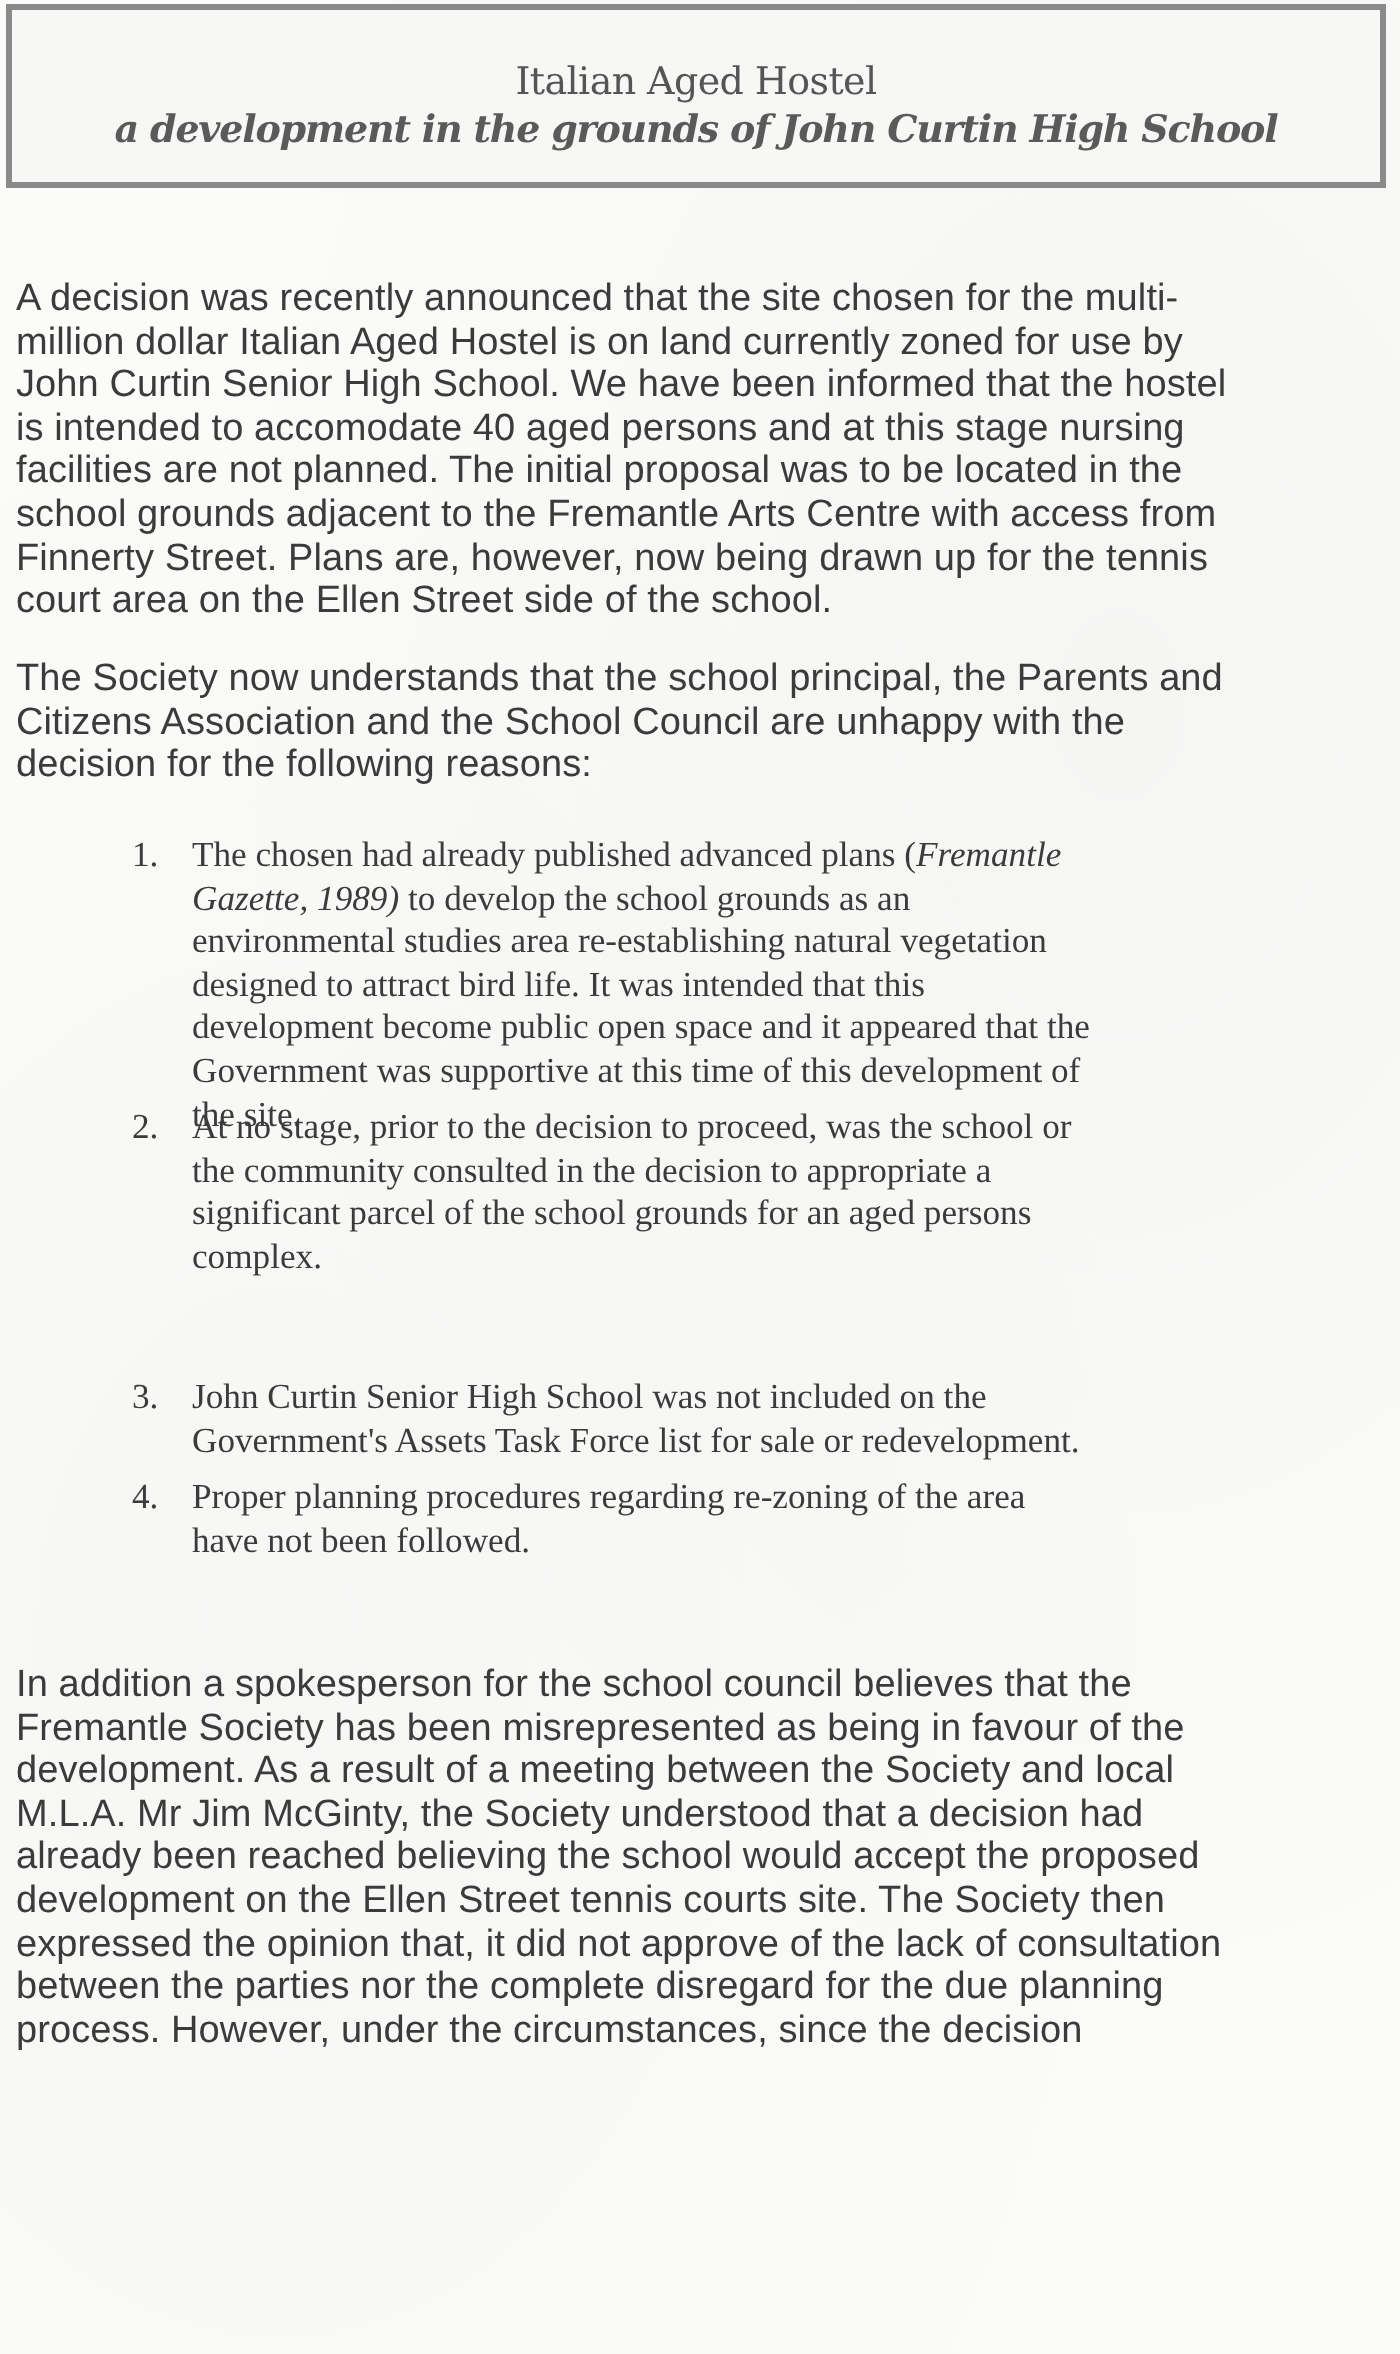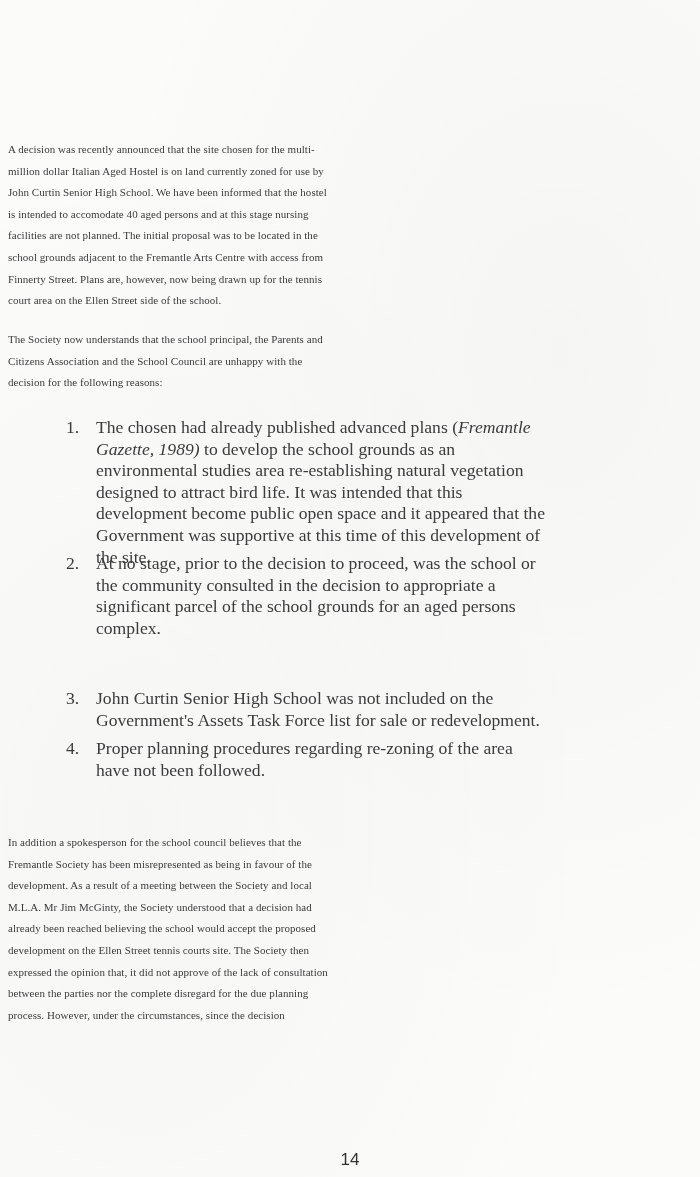--- a/index.html
+++ b/index.html
@@ -58,22 +58,22 @@
       font-weight: bold;
       font-size: 19px;
       color: #5a5a5a;
       letter-spacing: -0.6px;
       line-height: 24px;
     }
     .body-text {
       position: absolute;
       left: 8px;
       width: 690px;
-      font-family: Liberation Serif, serif;
-      font-size: 11px;
+      font-family: Liberation Sans, sans-serif;
+      font-size: 19px;
       line-height: 21.6px;
       color: #3b3b3b;
       margin: 0;
       white-space: pre-line;
       letter-spacing: 0.05px;
     }
     .p1 { top: 139px; }
     .p2 { top: 329px; }
     .p3 { top: 832px; }
     .list-item {
@@ -111,20 +111,24 @@
       font-family: "Liberation Sans", "DejaVu Sans", sans-serif;
       font-size: 17px;
       color: #333;
     }
   </style>
 </head>
 <body>
 
 <div class="page">
 
+  <div class="header-box">
+    <div class="header-title">Italian Aged Hostel</div>
+    <div class="header-subtitle">a development in the grounds of John Curtin High School</div>
+  </div>
 
   <p class="body-text p1">A decision was recently announced that the site chosen for the multi-
 million dollar Italian Aged Hostel is on land currently zoned for use by
 John Curtin Senior High School.  We have been informed that the hostel
 is intended to accomodate 40 aged persons and at this stage nursing
 facilities are not planned.  The initial proposal was to be located in the
 school grounds adjacent to the Fremantle Arts Centre with access from
 Finnerty Street.  Plans are, however, now being drawn up for the tennis
 court area on the Ellen Street side of the school.</p>
 
@@ -166,15 +170,14 @@
   <p class="body-text p3">In addition a spokesperson for the school council believes that the
 Fremantle Society has been misrepresented as being in favour of the
 development.  As a result of a meeting between the Society and local
 M.L.A. Mr Jim McGinty, the Society understood that a decision had
 already been reached believing the school would accept the proposed
 development on the Ellen Street tennis courts site.  The Society then
 expressed the opinion that, it did not approve of the lack of consultation
 between the parties nor the complete disregard for the due planning
 process.  However, under the circumstances, since the decision</p>
 
-  <div class="page-number">14</div>
 
 </div>
 
 </body></html>

